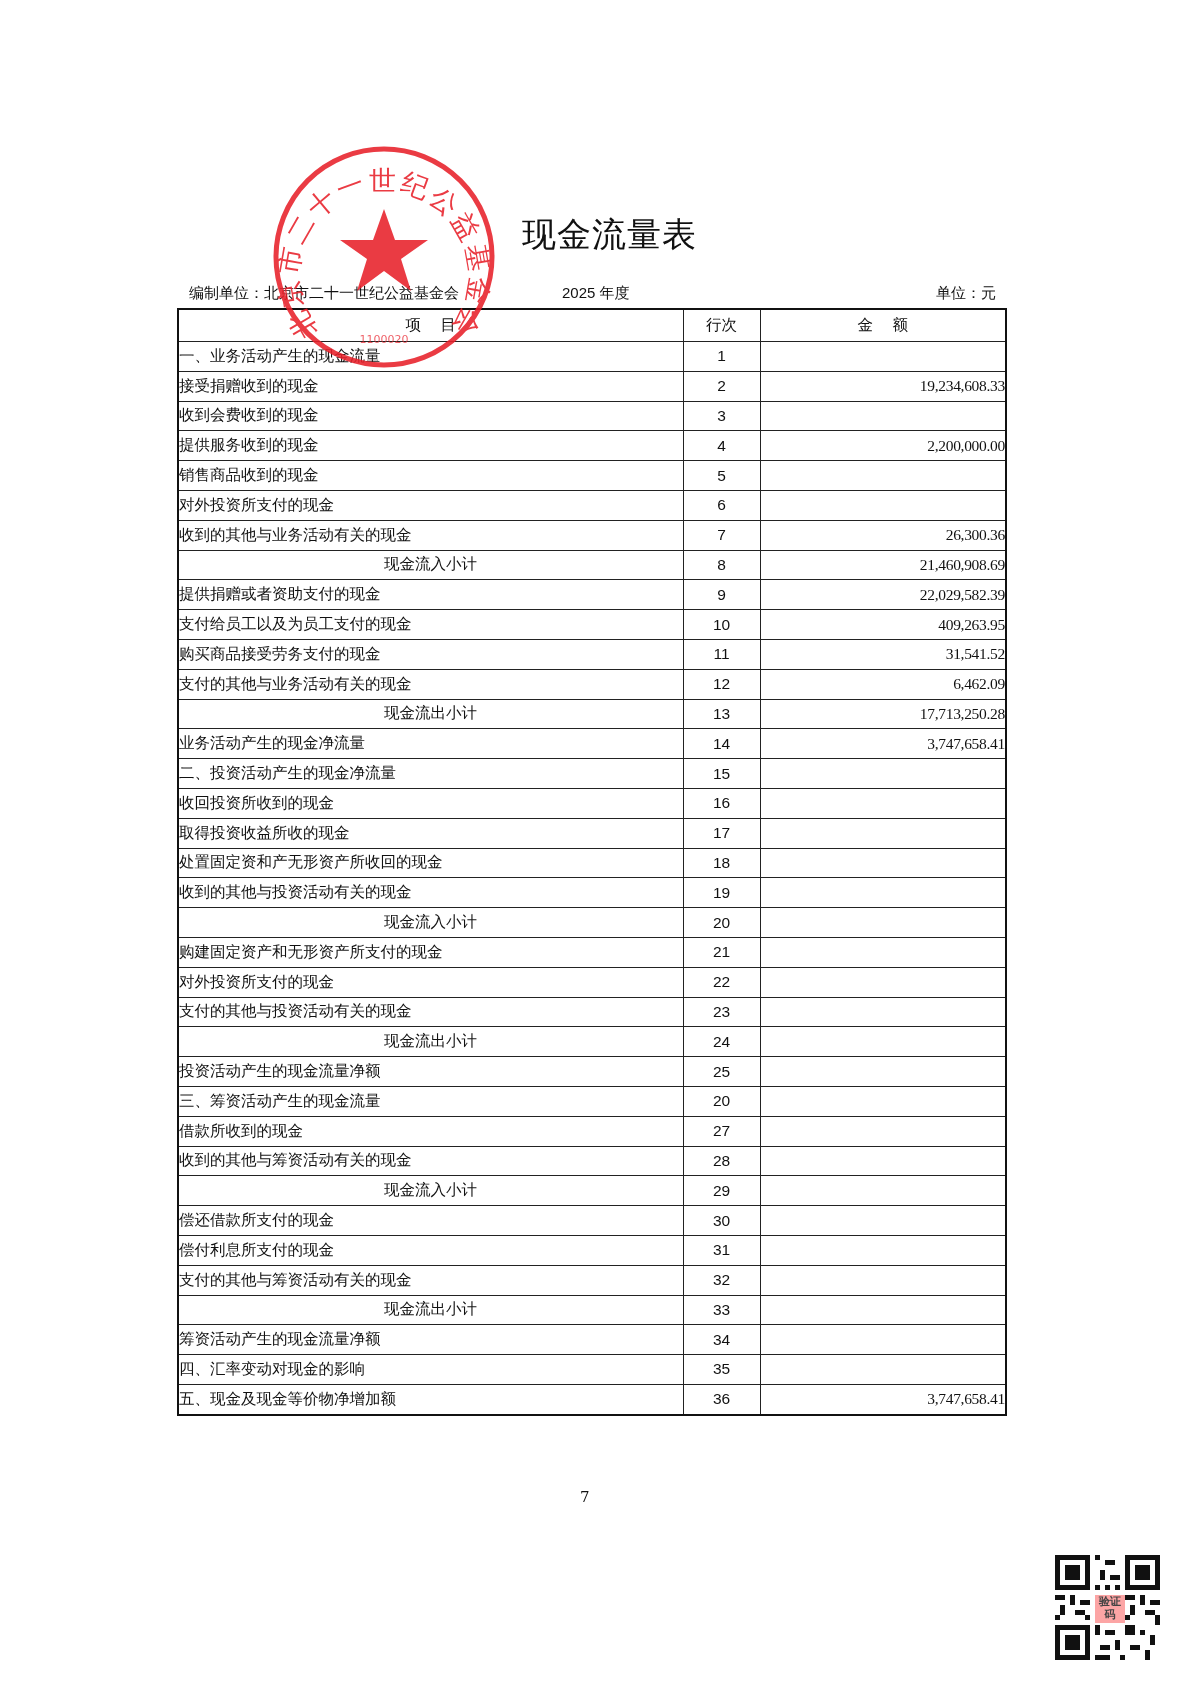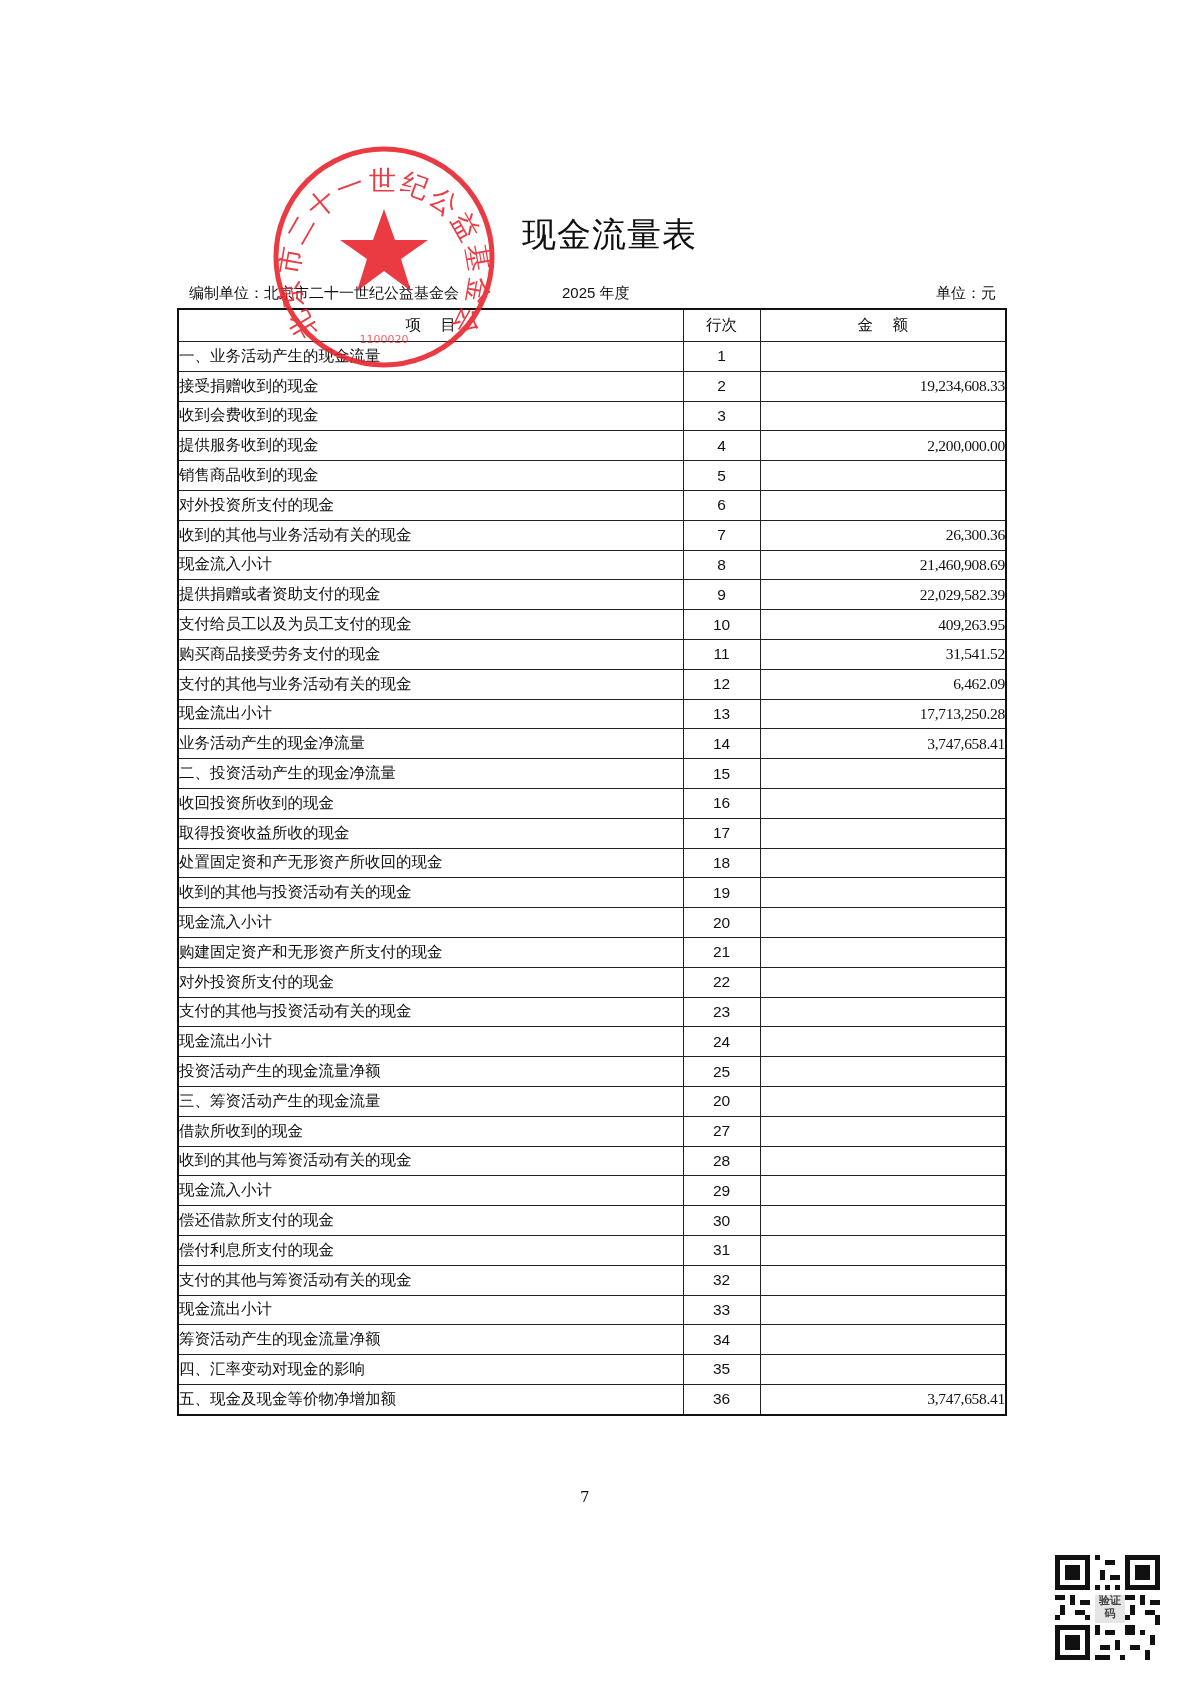--- a/index.html
+++ b/index.html
@@ -25,38 +25,38 @@
   }
   table.cf col.c-item { width: 505px; }
   table.cf col.c-line { width: 77px; }
   table.cf col.c-amt { width: 246px; }
   table.cf th, table.cf td {
     border: 1.4px solid #222; padding: 0; height: 28.8px;
     font-size: 15.5px; font-weight: normal; white-space: nowrap; overflow: hidden;
   }
   table.cf thead th { height: 31px; text-align: center; }
   td.item { padding-left: 10px; text-align: left; }
-  td.item.sub { text-align: left; }
+  td.item.sub { padding-left: 205px; text-align: left; }
   td.item.net { text-align: left; }
   td.line { text-align: center; font-family: "Liberation Sans", "DejaVu Sans", sans-serif; font-size: 14.5px; }
   td.amt { text-align: right; padding-right: 9px; font-family: Liberation Serif, serif; font-size: 14.5px; letter-spacing: -0.3px; }
   .page-no {
     position: absolute; left: 580px; top: 1488px; font-size: 15px;
   }
   .stamp {
     position: absolute; left: 271px; top: 143px; width: 226px; height: 228px;
     pointer-events: none; opacity: 0.88;
   }
   .qr {
     position: absolute; left: 1055px; top: 1555px; width: 105px; height: 105px;
   }
   .qr-label {
     position: absolute; left: 1095px; top: 1595px; width: 30px; height: 28px;
-    background: #e5e5e5; color: #444; font-size: 11px; line-height: 13px; text-align: center;
-    font-family: Liberation Mono, monospace; font-weight: bold;
+    background: #fca5a5; color: #444; font-size: 11px; line-height: 13px; text-align: center;
+    font-family: Liberation Sans, sans-serif; font-weight: bold;
   }
 </style>
 </head>
 <body>
 
 <div class="title">现金流量表</div>
 
 <div class="meta meta-org"><span>编制单位：</span><span>北京市二十一世纪公益基金会</span></div>
 <div class="meta meta-year">2025 年度</div>
 <div class="meta meta-unit">单位：元</div>

